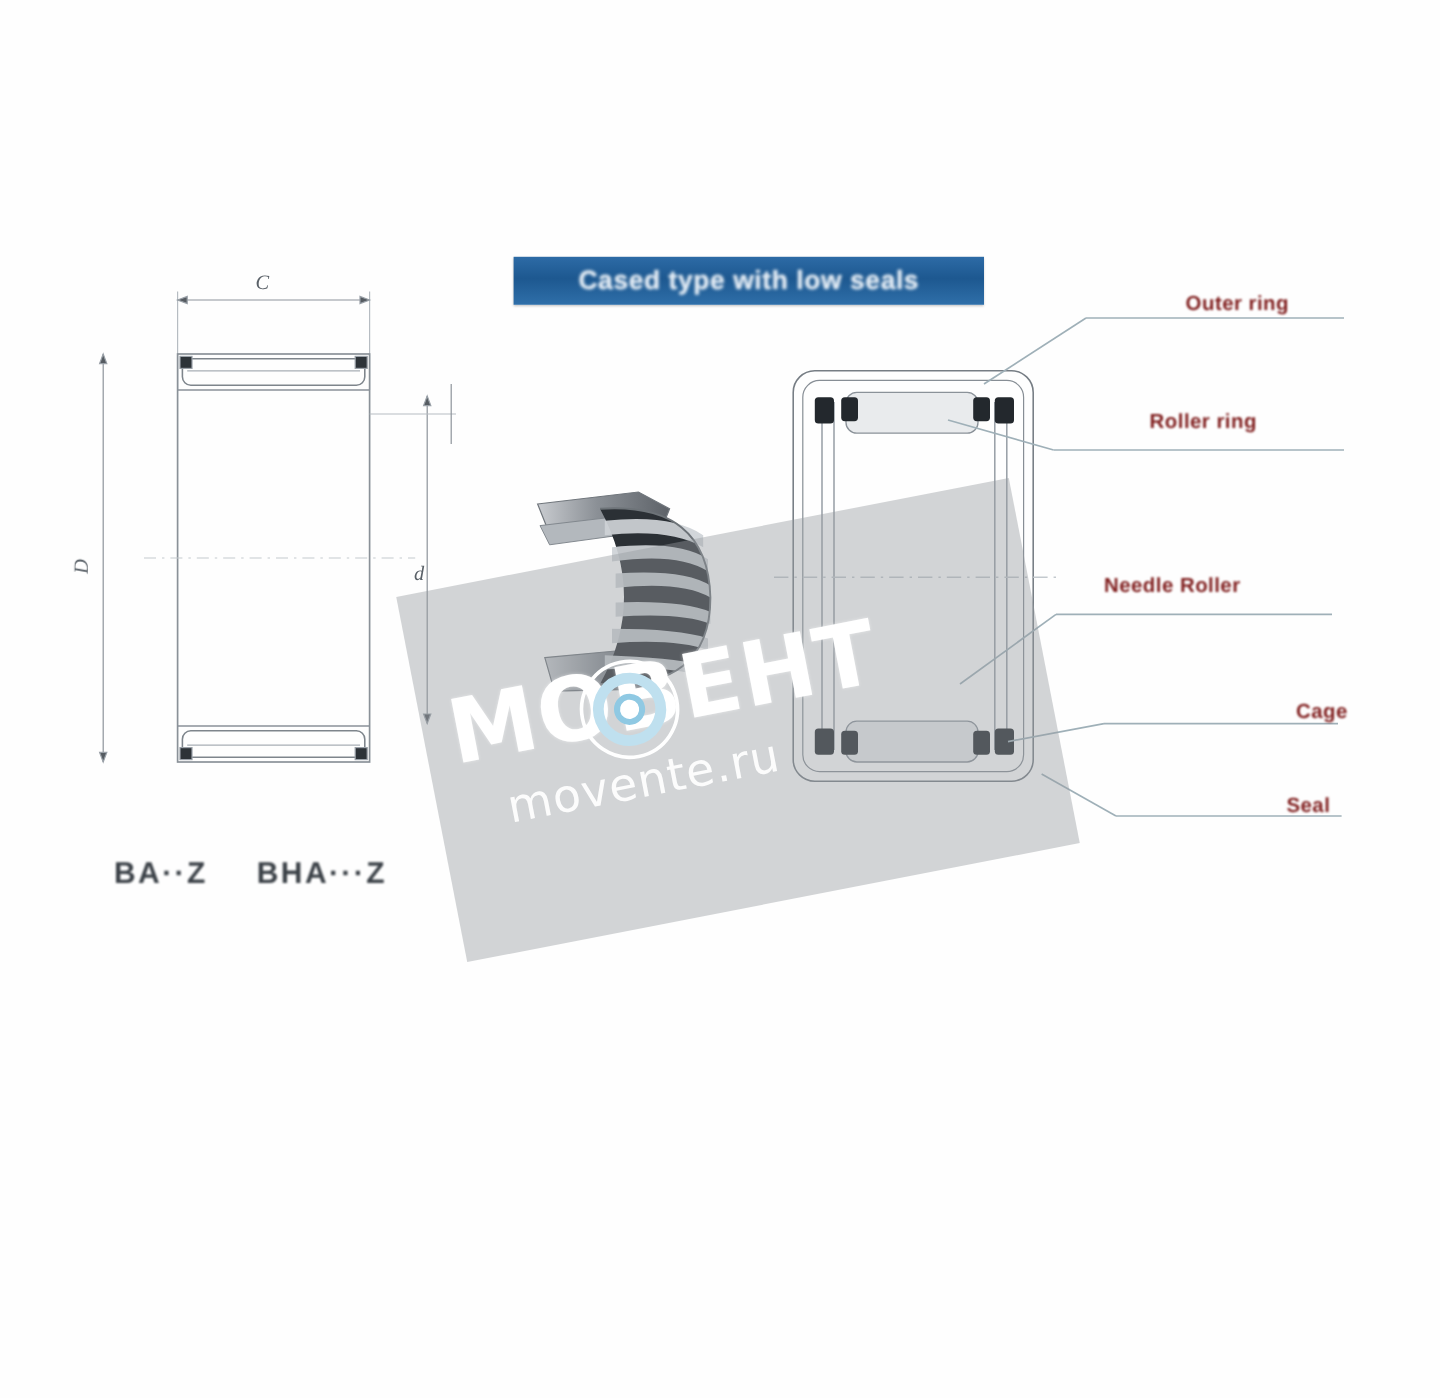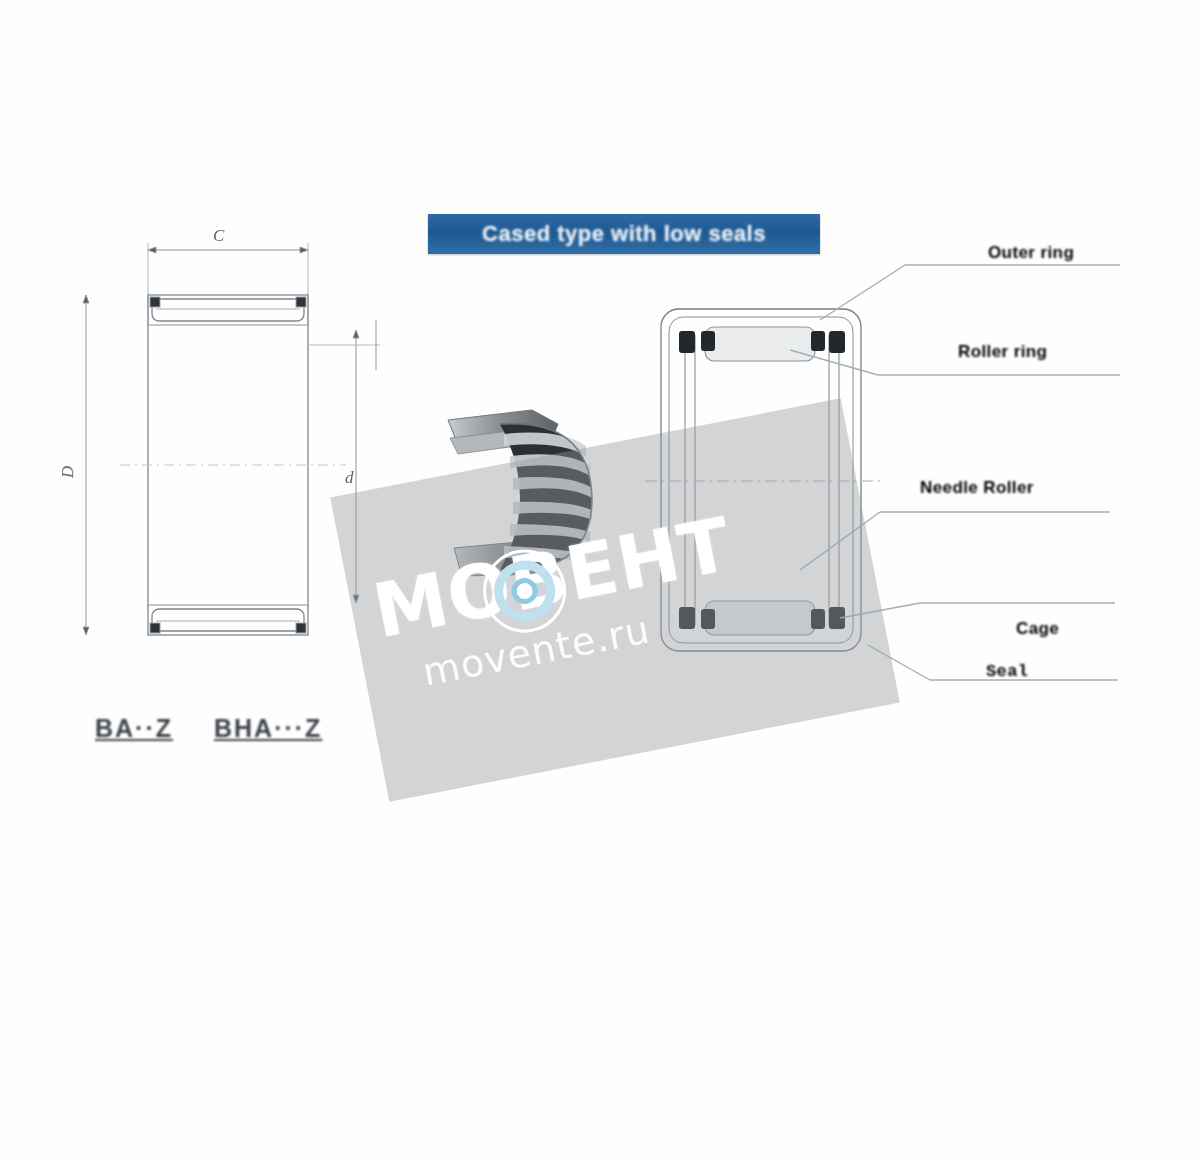--- a/index.html
+++ b/index.html
@@ -40,33 +40,33 @@
   .lbl-D{left:62px;top:462px;transform:rotate(-90deg);}
   .lbl-d{left:345px;top:468px;}
 
   
   .designations{
     position:absolute;left:95px;top:714px;
     color:#3c4248;font-size:25px;font-weight:bold;letter-spacing:2px;
     filter:blur(.9px);font-family:"Liberation Sans", sans-serif;
     white-space:nowrap;
   }
-  .designations span{margin-right:32px;text-decoration:underline;}
+  .designations span{margin-right:32px;}
 
   
   .photo{
     position:absolute;left:440px;top:398px;width:165px;height:200px;
   }
 
   
   .right-dwg{position:absolute;left:645px;top:295px;width:235px;height:370px;}
 
   
   .callout{
-    position:absolute;color:#000000;font-size:17px;font-weight:bold;
+    position:absolute;color:#7f1d1d;font-size:17px;font-weight:bold;
     filter:blur(.95px);white-space:nowrap;letter-spacing:.4px;
   }
   .leaders{position:absolute;left:0;top:0;width:1200px;height:1165px;pointer-events:none;}
 
   
   .wm{
     position:absolute;left:355px;top:445px;width:520px;height:310px;
     pointer-events:none;
   }
   .wm-band{
@@ -237,22 +237,22 @@
       <line x1="840" y1="618" x2="920" y2="603"></line>
         <line x1="920" y1="603" x2="1115" y2="603"></line>
       <line x1="868" y1="645" x2="930" y2="680"></line>
         <line x1="930" y1="680" x2="1118" y2="680"></line>
     </g>
   </svg>
 
   <div class="callout" style="left:988px;top:243px;">Outer ring</div>
   <div class="callout" style="left:958px;top:342px;">Roller ring</div>
   <div class="callout" style="left:920px;top:478px;">Needle Roller</div>
-  <div class="callout" style="left:1016px;top:583px;margin-top:36px;">Cage</div>
-  <div class="callout" style="left:986px;top:662px;font-family:Liberation Mono, monospace;">Seal</div>
+  <div class="callout" style="left:1080px;top:583px;">Cage</div>
+  <div class="callout" style="left:1072px;top:662px;">Seal</div>
 
   <div class="wm">
     <div class="wm-band"></div>
     <div class="wm-inner">
       <div class="wm-text">МОВЕНТ</div>
       <div class="wm-sub">movente.ru</div>
       <svg class="wm-logo" viewBox="0 0 86 86">
         <circle cx="43" cy="43" r="40" fill="none" stroke="#ffffff" stroke-width="3"></circle>
         <circle cx="43" cy="43" r="26" fill="none" stroke="#bfe0ef" stroke-width="9"></circle>
         <circle cx="43" cy="43" r="13" fill="#8fc9e3"></circle>

